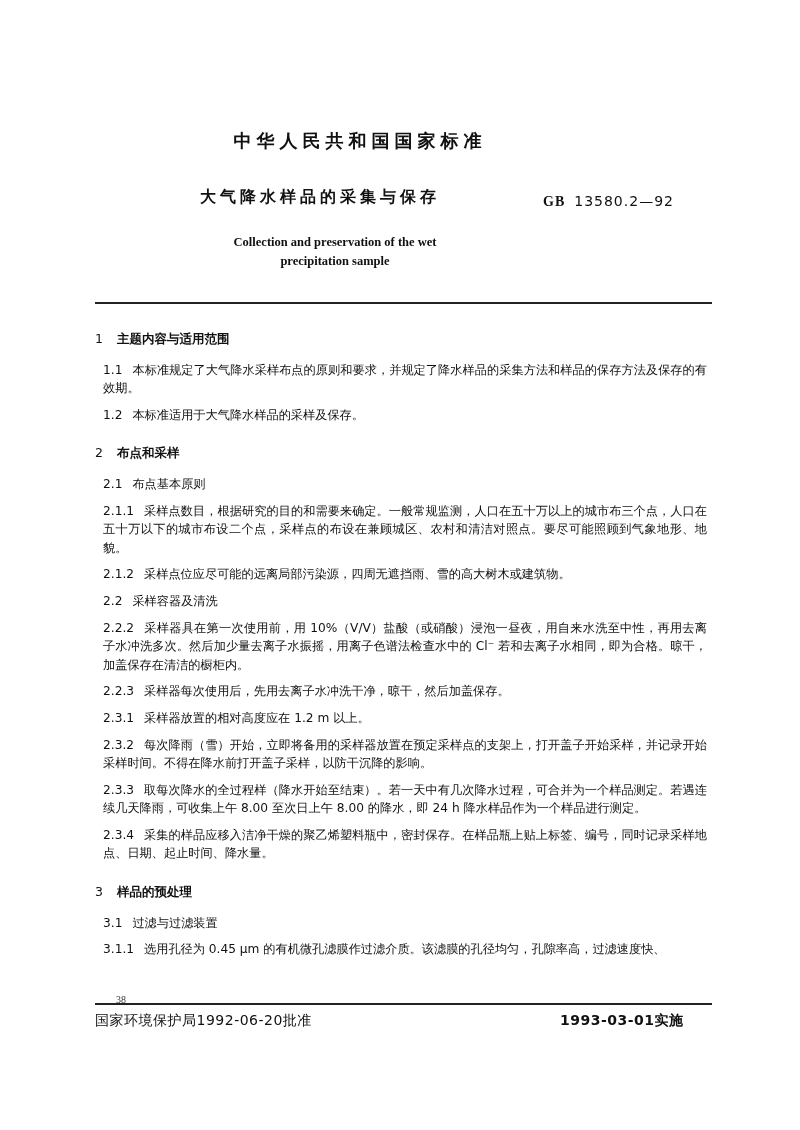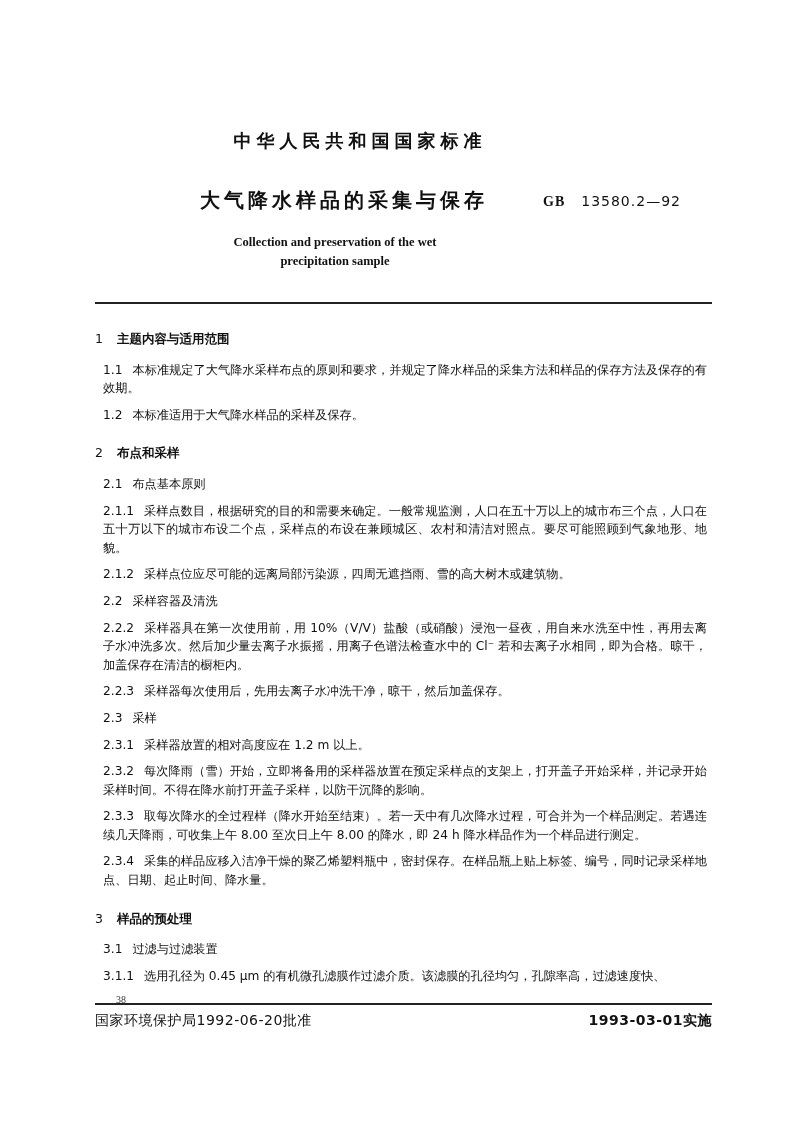--- a/index.html
+++ b/index.html
@@ -1,36 +1,36 @@
 <!DOCTYPE html>
 <html><head>
 <meta charset="utf-8">
 <style>
   html, body { margin: 0; padding: 0; background: #ffffff; }
   body { width: 800px; height: 1130px; position: relative; overflow: hidden;
          font-family: "DejaVu Sans", "Liberation Sans", sans-serif; color: #111; }
   .abs { position: absolute; }
   .national { left: 0; width: 800px; top: 129px; text-align: center; font-size: 18px; font-weight: bold; letter-spacing: 5px; margin-left: -40px; }
-  .title { left: 200px; top: 187px; font-size: 20px; font-weight: bold; letter-spacing: 4px; }
+  .title { left: 200px; top: 187px; font-size: 16px; font-weight: bold; letter-spacing: 4px; }
   .gbno { left: 543px; top: 193px; font-size: 14px; letter-spacing: 1px; }
-  .gbno b { font-family: "Liberation Serif", serif; margin-right: 16px; }
+  .gbno b { font-family: "Liberation Serif", serif; margin-right: 9px; }
   .en1, .en2 { left: 0; width: 800px; text-align: center; font-family: "Liberation Serif", serif; font-weight: bold; font-size: 12.5px; margin-left: -65px; }
   .en1 { top: 235px; }
   .en2 { top: 254px; }
   .rule { left: 95px; width: 617px; height: 2px; background: #222; }
   .rule.top { top: 302px; }
   .rule.bottom { top: 1003px; }
   .body { left: 95px; width: 620px; top: 330px; font-size: 12.2px; line-height: 18.6px; }
   .h1 { font-weight: bold; font-size: 12.5px; margin: 0 0 12px 0; }
   .h1 .num { font-weight: normal; display: inline-block; width: 22px; }
   .p { margin: 8px; text-align: justify; text-align-last: left; }
   .p .num { display: inline-block; margin-right: 10px; }
   .sec-gap { height: 12px; }
   .footer-left { left: 95px; top: 1012px; font-size: 14px; font-weight: normal; letter-spacing: 0.5px; }
-  .footer-right { left: 560px; width: 152px; text-align: right; top: 1012px; font-size: 14px; font-weight: bold; letter-spacing: 0.5px; }
+  .footer-right { left: 560px; width: 152px; text-align: left; top: 1012px; font-size: 14px; font-weight: bold; letter-spacing: 0.5px; }
   .pagenum { left: 116px; top: 994px; font-family: "Liberation Serif", serif; font-size: 10px; color: #333; }
 </style>
 </head>
 <body>
 
 <div class="abs national">中华人民共和国国家标准</div>
 <div class="abs title">大气降水样品的采集与保存</div>
 <div class="abs gbno"><b>GB</b><span>13580.2—92</span></div>
 <div class="abs en1">Collection and preservation of the wet</div>
 <div class="abs en2">precipitation sample</div>
@@ -44,21 +44,20 @@
   <p class="p"><span class="num">1.2</span><span>本标准适用于大气降水样品的采样及保存。</span></p>
   <div class="sec-gap"></div>
 
   <div class="h1"><span class="num">2</span><span>布点和采样</span></div>
   <p class="p"><span class="num">2.1</span><span>布点基本原则</span></p>
   <p class="p"><span class="num">2.1.1</span><span>采样点数目，根据研究的目的和需要来确定。一般常规监测，人口在五十万以上的城市布三个点，人口在五十万以下的城市布设二个点，采样点的布设在兼顾城区、农村和清洁对照点。要尽可能照顾到气象地形、地貌。</span></p>
   <p class="p"><span class="num">2.1.2</span><span>采样点位应尽可能的远离局部污染源，四周无遮挡雨、雪的高大树木或建筑物。</span></p>
   <p class="p"><span class="num">2.2</span><span>采样容器及清洗</span></p>
   <p class="p"><span class="num">2.2.2</span><span>采样器具在第一次使用前，用 10%（V/V）盐酸（或硝酸）浸泡一昼夜，用自来水洗至中性，再用去离子水冲洗多次。然后加少量去离子水振摇，用离子色谱法检查水中的 Cl⁻ 若和去离子水相同，即为合格。晾干，加盖保存在清洁的橱柜内。</span></p>
   <p class="p"><span class="num">2.2.3</span><span>采样器每次使用后，先用去离子水冲洗干净，晾干，然后加盖保存。</span></p>
-  <p class="p"><span class="num">2.3</span><span>采样</span></p>
   <p class="p"><span class="num">2.3.1</span><span>采样器放置的相对高度应在 1.2 m 以上。</span></p>
   <p class="p"><span class="num">2.3.2</span><span>每次降雨（雪）开始，立即将备用的采样器放置在预定采样点的支架上，打开盖子开始采样，并记录开始采样时间。不得在降水前打开盖子采样，以防干沉降的影响。</span></p>
   <p class="p"><span class="num">2.3.3</span><span>取每次降水的全过程样（降水开始至结束）。若一天中有几次降水过程，可合并为一个样品测定。若遇连续几天降雨，可收集上午 8.00 至次日上午 8.00 的降水，即 24 h 降水样品作为一个样品进行测定。</span></p>
   <p class="p"><span class="num">2.3.4</span><span>采集的样品应移入洁净干燥的聚乙烯塑料瓶中，密封保存。在样品瓶上贴上标签、编号，同时记录采样地点、日期、起止时间、降水量。</span></p>
   <div class="sec-gap"></div>
 
   <div class="h1"><span class="num">3</span><span>样品的预处理</span></div>
   <p class="p"><span class="num">3.1</span><span>过滤与过滤装置</span></p>
   <p class="p"><span class="num">3.1.1</span><span>选用孔径为 0.45 μm 的有机微孔滤膜作过滤介质。该滤膜的孔径均匀，孔隙率高，过滤速度快、</span></p>
 </div>

